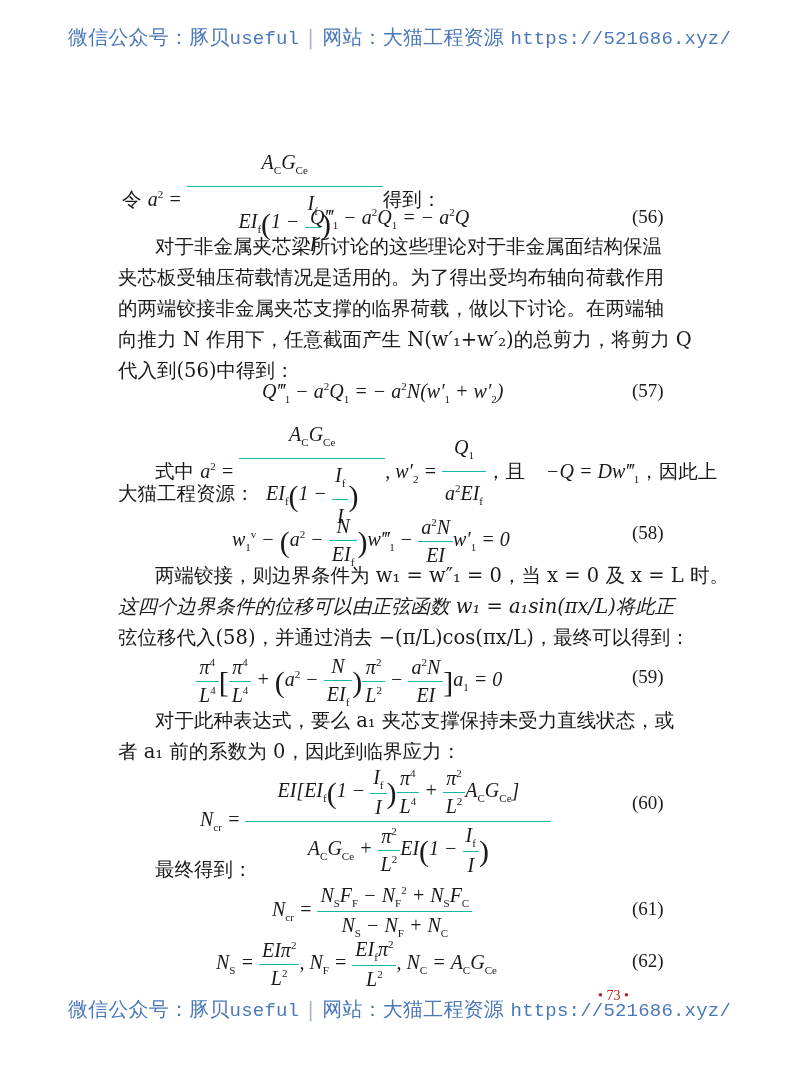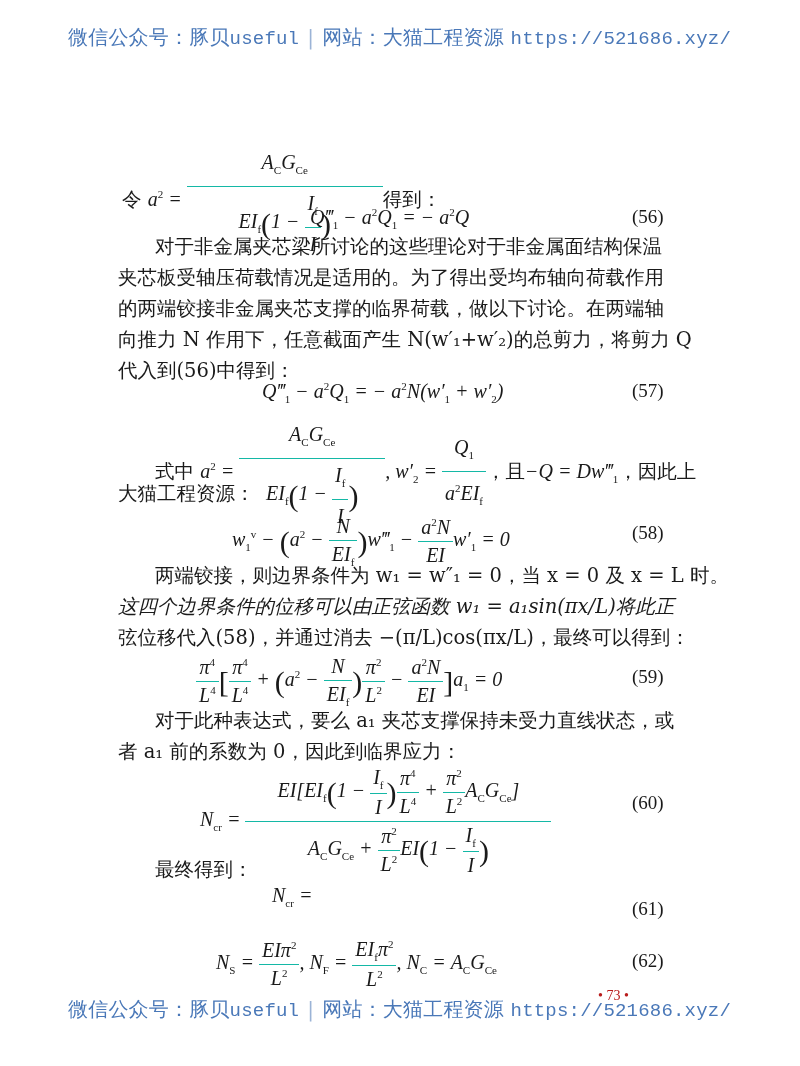--- a/index.html
+++ b/index.html
@@ -82,21 +82,21 @@
 
   <div class="line" style="left:155px; top:420px;">
     <span>式中</span>
     <span class="eq" style="position:relative;">
       <i>a</i><sup>2</sup> =
       <span class="frac" style="vertical-align:-22px;">
         <span class="num" style="width:140px;"><i>A</i><sub>C</sub><i>G</i><sub>Ce</sub></span>
         <span class="den"><i>EI</i><sub>f</sub><span class="paren">(</span>1 − <span class="frac"><span class="num"><i>I</i><sub>f</sub></span><span class="den"><i>I</i></span></span><span class="paren">)</span></span>
       </span>,
       <i>w</i>′<sub>2</sub> =
-      <span class="frac"><span class="num"><i>Q</i><sub>1</sub></span><span class="den"><i>a</i><sup>2</sup><i>EI</i><sub>f</sub></span></span></span><span>，且</span><span class="eq" style="position:relative;">−<i>Q</i> = <i>Dw</i>‴<sub>1</sub></span><span>，因此上</span>
+      <span class="frac"><span class="num"><i>Q</i><sub>1</sub></span><span class="den"><i>a</i><sup>2</sup><i>EI</i><sub>f</sub></span></span></span><span>，且</span><span class="eq" style="position:relative;margin-left:21px;">−<i>Q</i> = <i>Dw</i>‴<sub>1</sub></span><span>，因此上</span>
   </div>
 
   <div class="line full" style="top:480px;">大猫工程资源：</div>
 
   <div class="eq" style="left:232px; top:515px;">
     <i>w</i><sub>1</sub><sup>v</sup> − <span class="paren">(</span><i>a</i><sup>2</sup> − <span class="frac"><span class="num"><i>N</i></span><span class="den"><i>EI</i><sub>f</sub></span></span><span class="paren">)</span><i>w</i>‴<sub>1</sub> − <span class="frac"><span class="num"><i>a</i><sup>2</sup><i>N</i></span><span class="den"><i>EI</i></span></span><i>w</i>′<sub>1</sub> = 0
   </div>
   <div class="eqno" style="top:522px;">(58)</div>
 
   <div class="line indent" style="top:562px;">两端铰接，则边界条件为 w₁ = w″₁ = 0，当 x = 0 及 x = L 时。</div>
@@ -117,20 +117,24 @@
       <span class="num" style="width:300px;"><i>EI</i>[<i>EI</i><sub>f</sub><span class="paren">(</span>1 − <span class="frac"><span class="num"><i>I</i><sub>f</sub></span><span class="den"><i>I</i></span></span><span class="paren">)</span><span class="frac"><span class="num">π<sup>4</sup></span><span class="den"><i>L</i><sup>4</sup></span></span> + <span class="frac"><span class="num">π<sup>2</sup></span><span class="den"><i>L</i><sup>2</sup></span></span><i>A</i><sub>C</sub><i>G</i><sub>Ce</sub>]</span>
       <span class="den"><i>A</i><sub>C</sub><i>G</i><sub>Ce</sub> + <span class="frac"><span class="num">π<sup>2</sup></span><span class="den"><i>L</i><sup>2</sup></span></span><i>EI</i><span class="paren">(</span>1 − <span class="frac"><span class="num"><i>I</i><sub>f</sub></span><span class="den"><i>I</i></span></span><span class="paren">)</span></span>
     </span>
   </div>
   <div class="eqno" style="top:792px;text-align:right;">(60)</div>
 
   <div class="line indent" style="top:856px;">最终得到：</div>
 
   <div class="eq" style="left:272px; top:884px;">
     <i>N</i><sub>cr</sub> =
+    <span class="frac">
+      <span class="num"><i>N</i><sub>S</sub><i>F</i><sub>F</sub> − <i>N</i><sub>F</sub><sup>2</sup> + <i>N</i><sub>S</sub><i>F</i><sub>C</sub></span>
+      <span class="den"><i>N</i><sub>S</sub> − <i>N</i><sub>F</sub> + <i>N</i><sub>C</sub></span>
+    </span>
   </div>
   <div class="eqno" style="top:898px;">(61)</div>
 
   <div class="eq" style="left:216px; top:938px;">
     <i>N</i><sub>S</sub> = <span class="frac"><span class="num"><i>EI</i>π<sup>2</sup></span><span class="den"><i>L</i><sup>2</sup></span></span>, <i>N</i><sub>F</sub> = <span class="frac"><span class="num"><i>EI</i><sub>f</sub>π<sup>2</sup></span><span class="den"><i>L</i><sup>2</sup></span></span>, <i>N</i><sub>C</sub> = <i>A</i><sub>C</sub><i>G</i><sub>Ce</sub>
   </div>
   <div class="eqno" style="top:950px;">(62)</div>
 
   <div class="pageno">• 73 •</div>
 </div>

